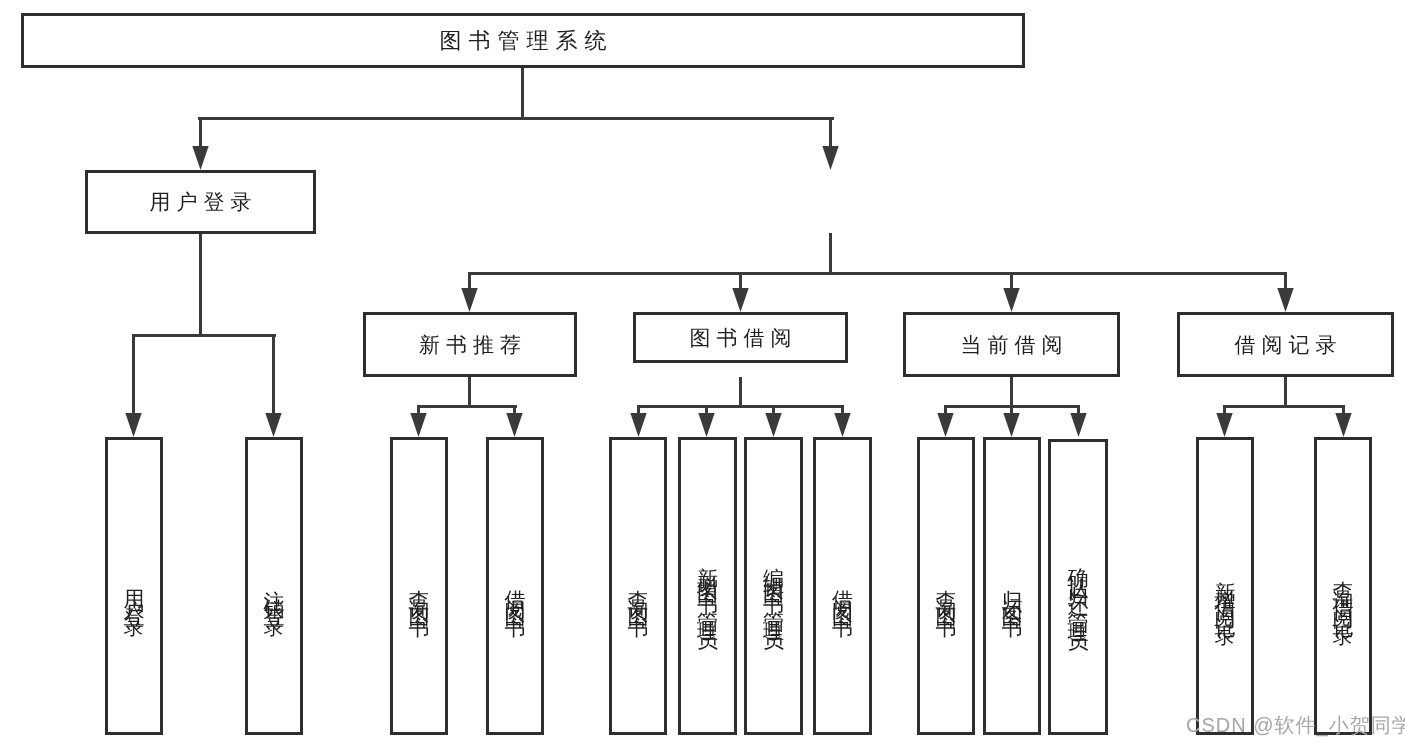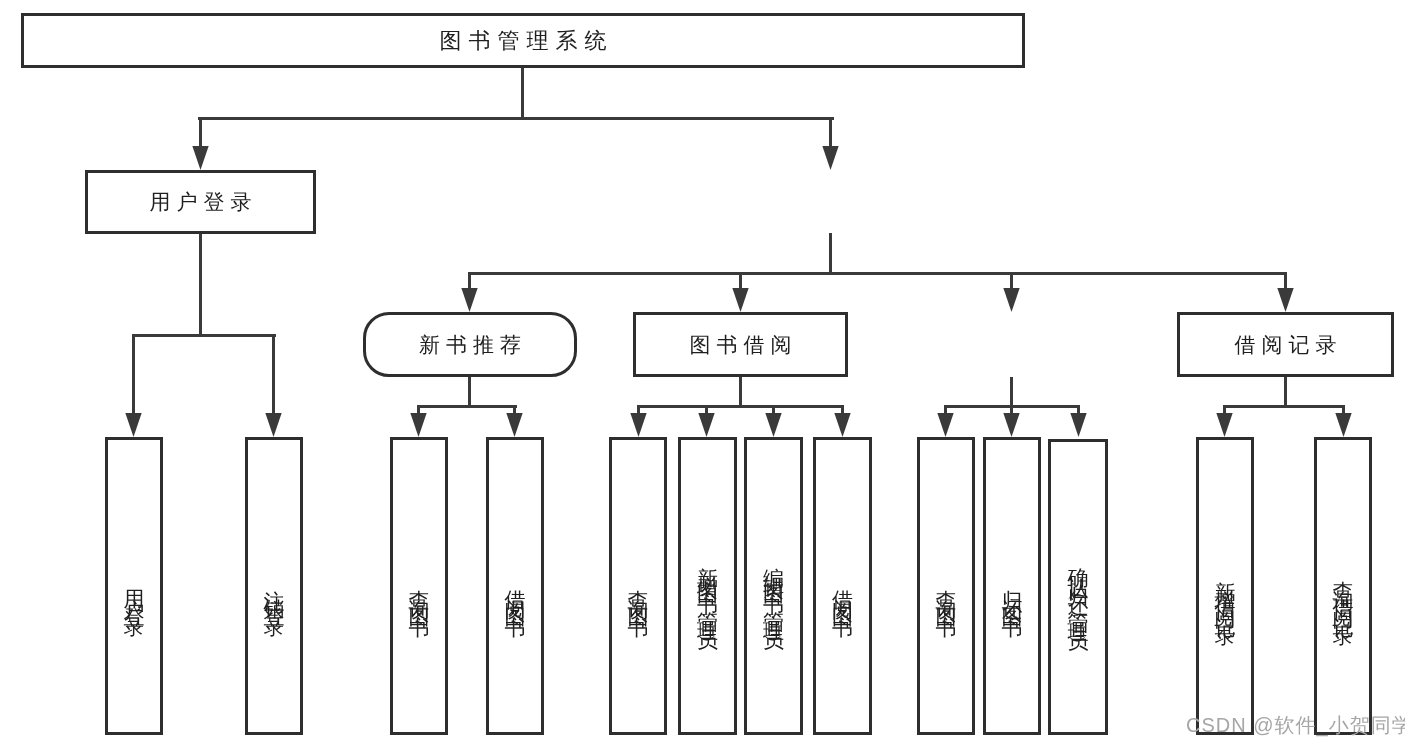--- a/index.html
+++ b/index.html
@@ -124,25 +124,28 @@
   <div class="arrow" style="left:1335px;top:413px;"></div>
 
   <div class="box title" style="left:21px;top:13px;width:1004px;height:55px;">
     <span class="hlabel">图书管理系统</span>
   </div>
 
   <div class="box" style="left:85px;top:170px;width:231px;height:64px;">
     <span class="hlabel">用户登录</span>
   </div>
 
-  <div class="box" style="left:363px;top:312px;width:214px;height:65px;border-radius:26px;">
+  <div class="box" style="left:363px;top:312px;width:214px;height:65px;">
     <span class="hlabel">新书推荐</span>
   </div>
-  <div class="box" style="left:633px;top:312px;width:215px;height:65px;">
+  <div class="box" style="left:633px;top:312px;width:215px;height:51px;">
     <span class="hlabel">图书借阅</span>
+  </div>
+  <div class="box" style="left:903px;top:312px;width:217px;height:65px;">
+    <span class="hlabel">当前借阅</span>
   </div>
   <div class="box" style="left:1177px;top:312px;width:217px;height:65px;">
     <span class="hlabel">借阅记录</span>
   </div>
 
   <div class="box" style="left:105px;top:437px;width:58px;height:298px;">
     <span class="vlabel">用户登录</span>
   </div>
   <div class="box" style="left:245px;top:437px;width:58px;height:298px;">
     <span class="vlabel">注销登录</span>

